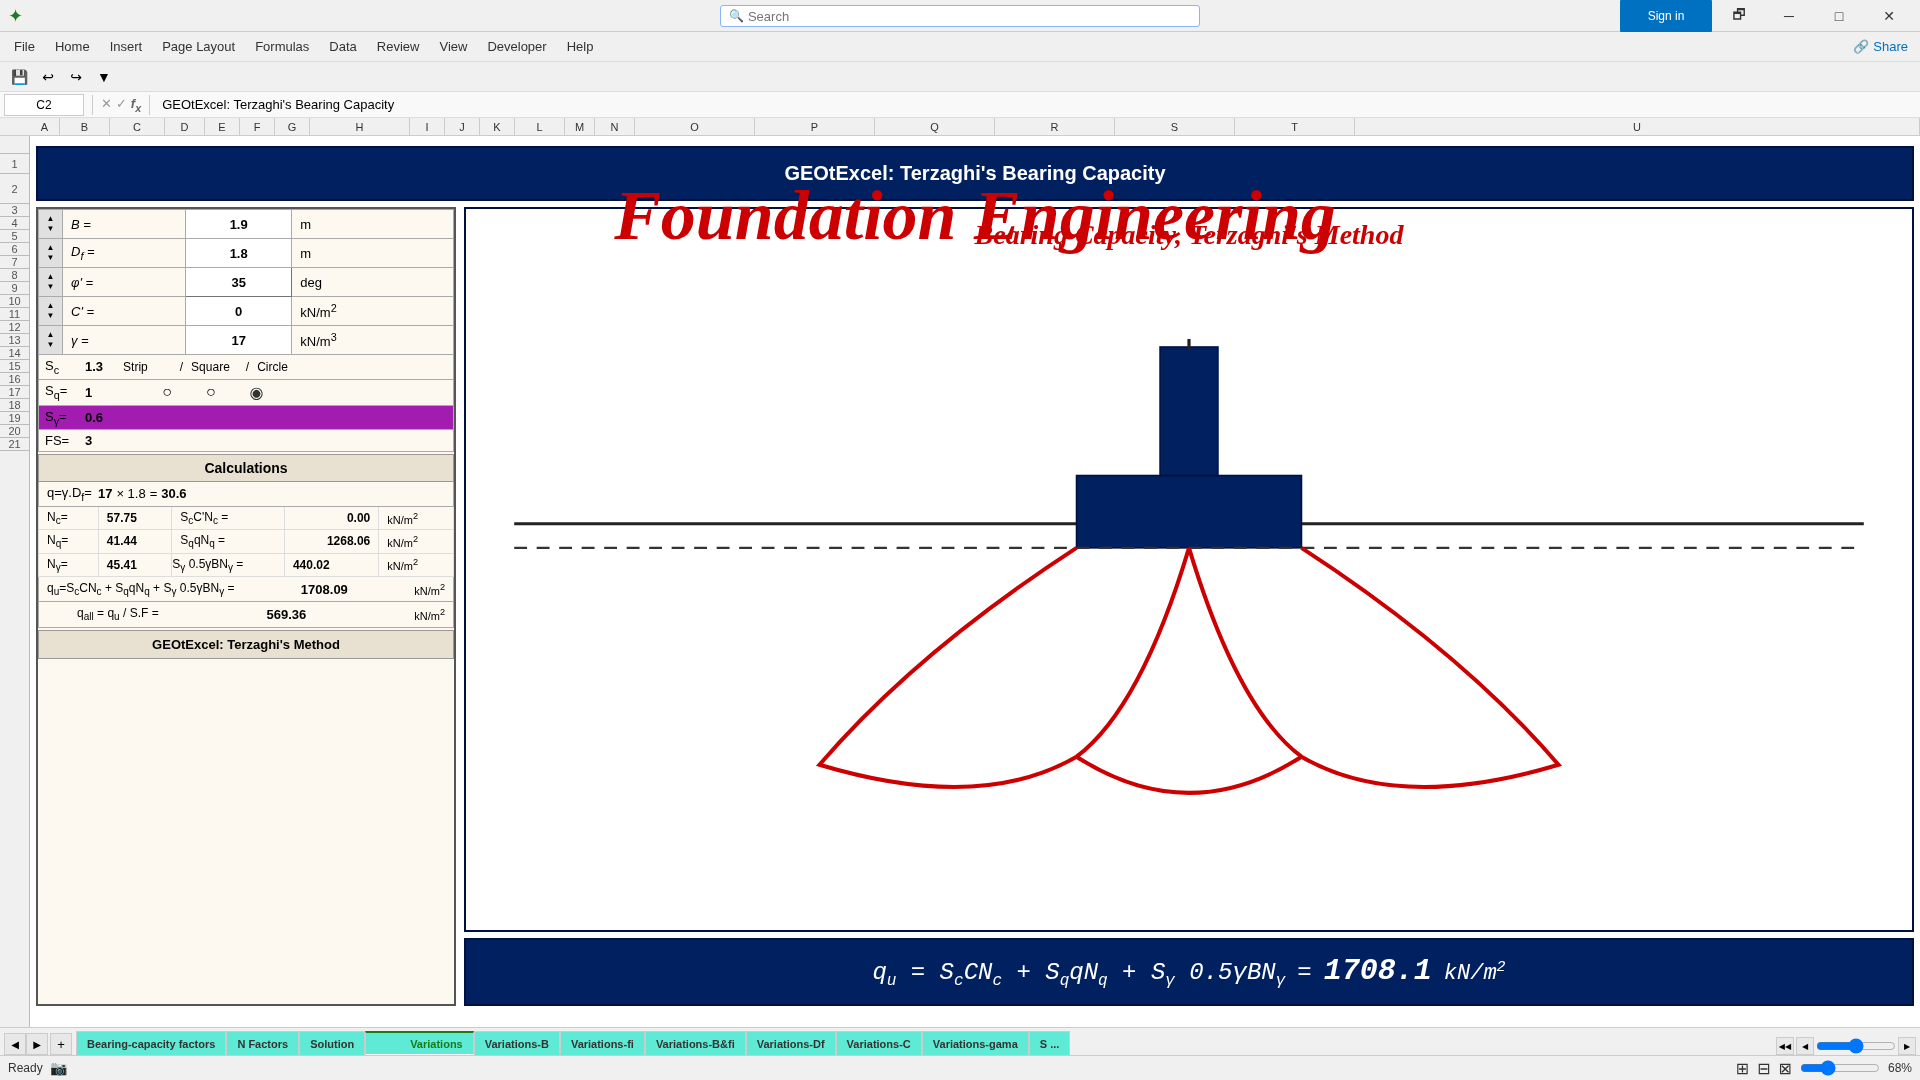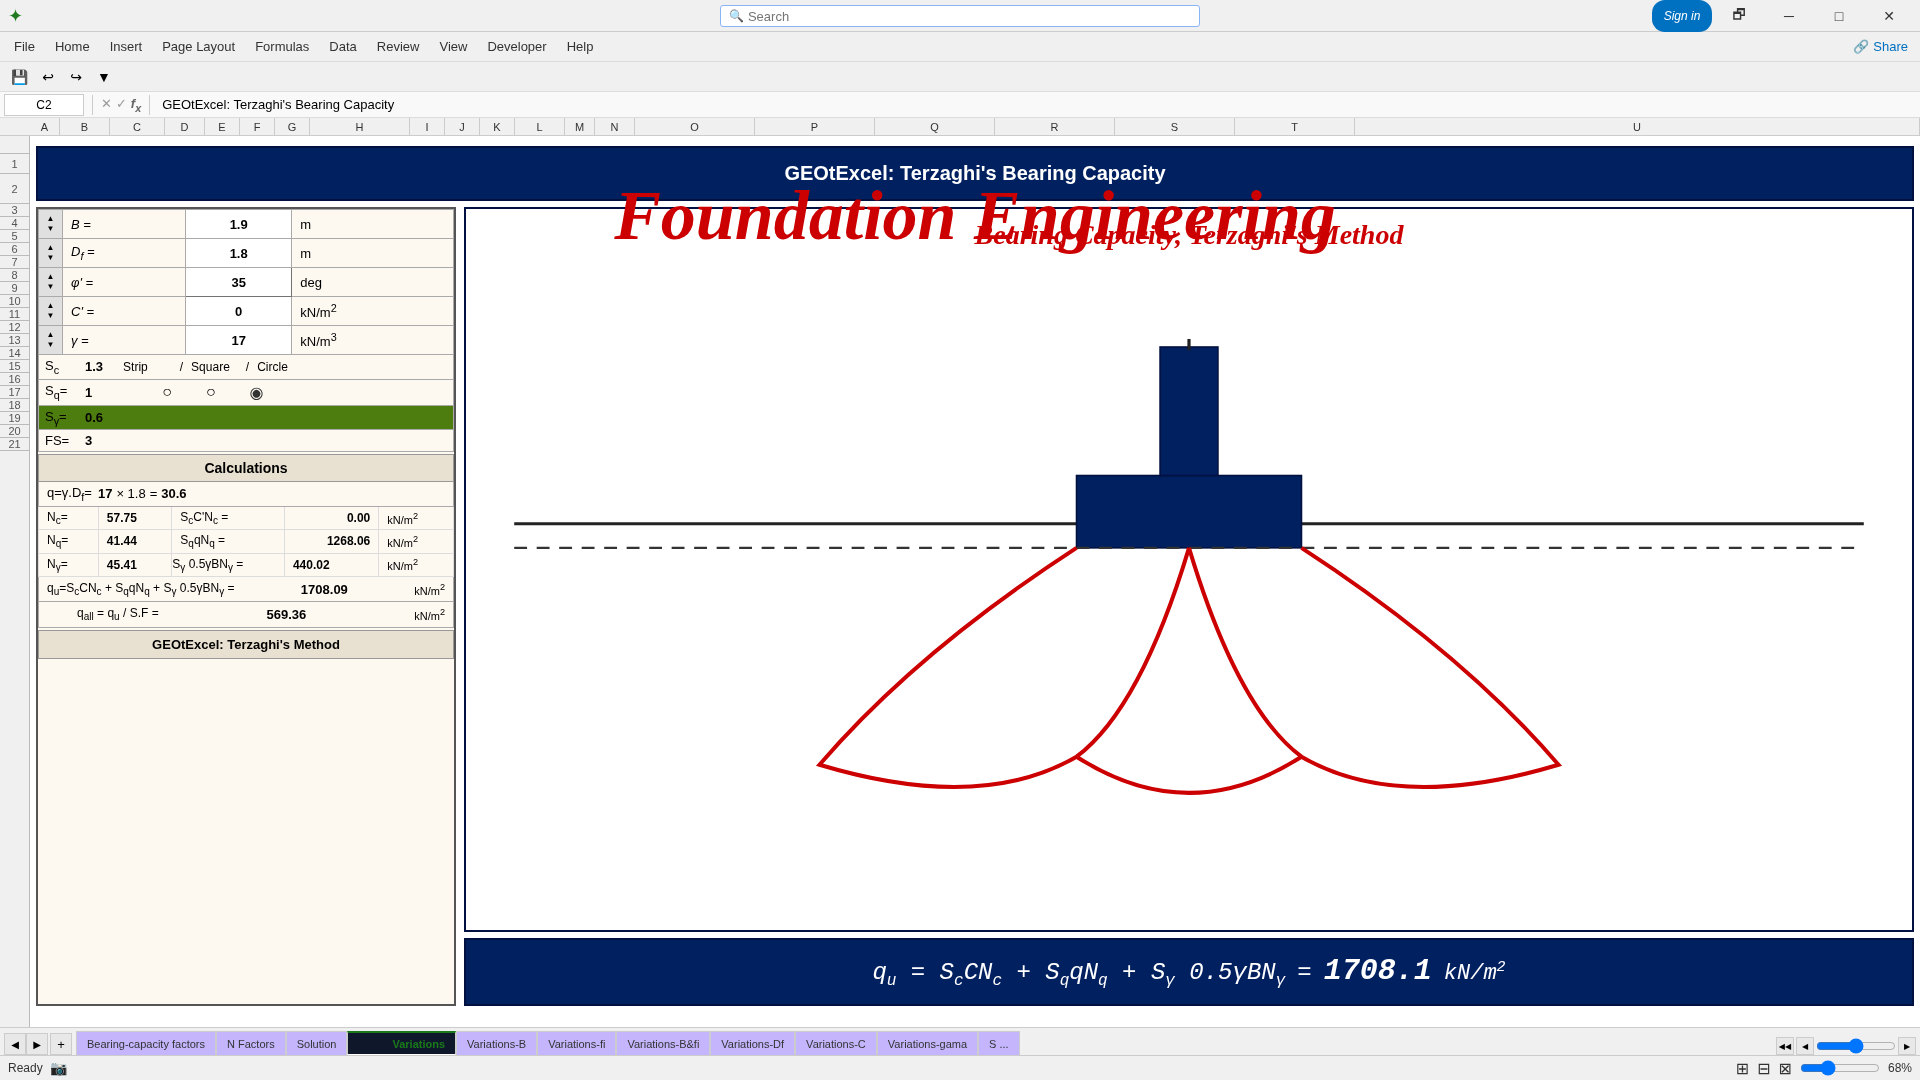--- a/index.html
+++ b/index.html
@@ -131,30 +131,31 @@
       align-items: center;
       justify-content: center;
       font-size: 11px;
     }
     .tab {
       height: 24px;
       padding: 0 10px;
       font-size: 11px;
       border: 1px solid #ccc;
       border-bottom: none;
-      background: #c4b5fd;
+      background: #5eead4;
       cursor: pointer;
       display: flex;
       align-items: center;
       color: #333;
       min-width: 40px;
       white-space: nowrap;
+      font-weight: bold;
     }
     .tab.active {
-      background: #0f172a;
+      background: #5eead4;
       border-bottom: 1px solid white;
       color: #1a7a1a;
       font-weight: bold;
       border-top: 2px solid #1a7a1a;
       padding-left: 44px;
     }
 
     
     .status-bar {
       height: 25px;
@@ -214,21 +215,21 @@
 <div class="title-bar">
   <div style="display:flex;align-items:center;gap:6px;">
     <span style="font-size:18px;color:#1f7a1f;">✦</span>
   </div>
   <div class="title-bar-center">01-FE-BearingCapacity-Terzaghi-A - Excel</div>
   <div style="position:absolute;left:50%;transform:translateX(-50%);top:5px;width:480px;height:22px;background:white;border:1px solid #8ab4f8;border-radius:3px;display:flex;align-items:center;padding:0 8px;gap:4px;">
     <span style="color:#666;font-size:12px;">🔍</span>
     <input type="text" style="border: none; outline: none; font-size: 13px; flex: 1 1 0%; background: transparent;" placeholder="Search">
   </div>
   <div class="title-bar-controls">
-    <button class="title-btn" style="background:#0070c0;color:white;font-size:12px;width:60px;border-radius:13px;font-style:italic;">Sign in</button>
+    <button class="title-btn" style="background:#0070c0;color:white;font-size:12px;width:92px;border-radius:1px;">Sign in</button>
     <button class="title-btn">🗗</button>
     <button class="title-btn">─</button>
     <button class="title-btn">□</button>
     <button class="title-btn close">✕</button>
   </div>
 </div>
 
 <div class="menu-bar">
   <span class="menu-item">File</span>
   <span class="menu-item">Home</span>
@@ -409,21 +410,21 @@
             <span style="font-size:12px;margin-right:12px;"><span>Circle</span></span>
           </div>
           <div style="display:flex;border:1px solid #aaa;border-top:0;padding:3px 6px;align-items:center;background:#fdf8f0;">
             <span style="width:40px;font-size:13px;">S<sub>q</sub>=</span>
             <span style="font-weight:bold;font-size:13px;margin-right:70px;"><span>1</span></span>
 
             <span style="font-size:16px;margin-right:34px;">○</span>
             <span style="font-size:16px;margin-right:34px;">○</span>
             <span style="font-size:16px;color:#333;">◉</span>
           </div>
-          <div style="display:flex;border:1px solid #aaa;border-top:0;padding:3px 6px;align-items:center;background:#4d7c0f;">
+          <div style="display:flex;border:1px solid #aaa;border-top:0;padding:3px 6px;align-items:center;background:#a21caf;">
             <span style="width:40px;font-size:13px;">S<sub>γ</sub>=</span>
             <span style="font-weight:bold;font-size:13px;"><span>0.6</span></span>
           </div>
           <div style="display:flex;border:1px solid #aaa;border-top:0;padding:3px 6px;align-items:center;background:#fdf8f0;">
             <span style="width:40px;font-size:13px;">FS=</span>
             <span style="font-weight:bold;font-size:13px;"><span>3</span></span>
           </div>
 
           <div style="background:#e8e0d0;font-weight:bold;text-align:center;border:1px solid #999;border-top:1px solid #999;padding:5px;font-size:14px;margin-top:2px;">
             <span>Calculations</span>

